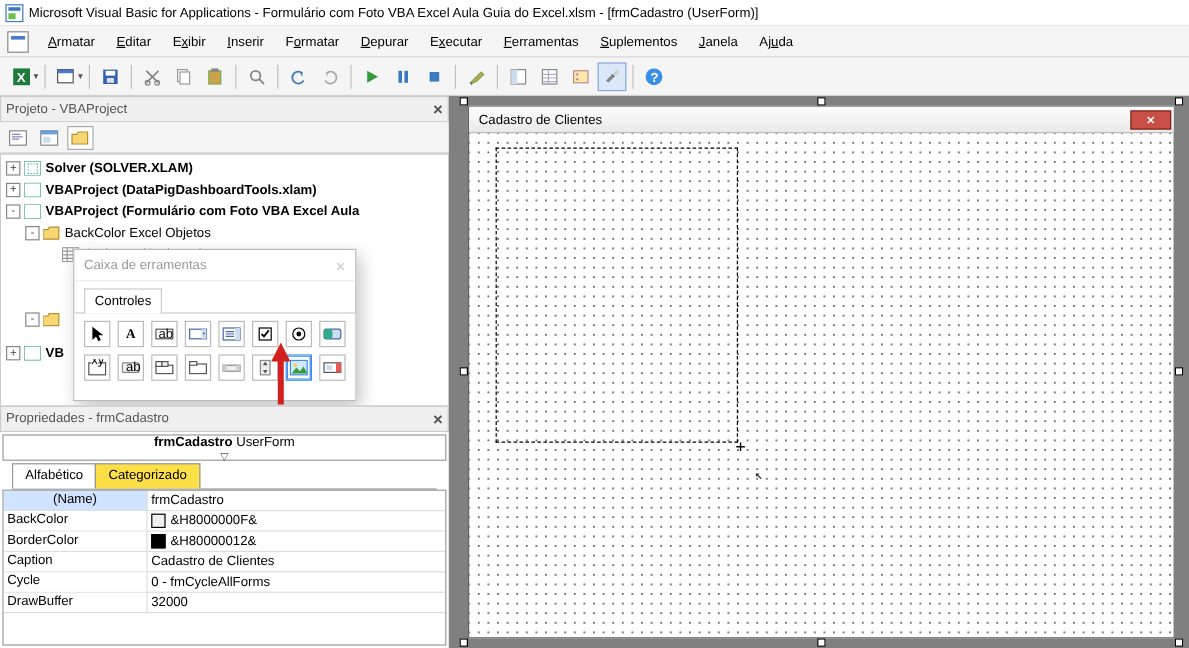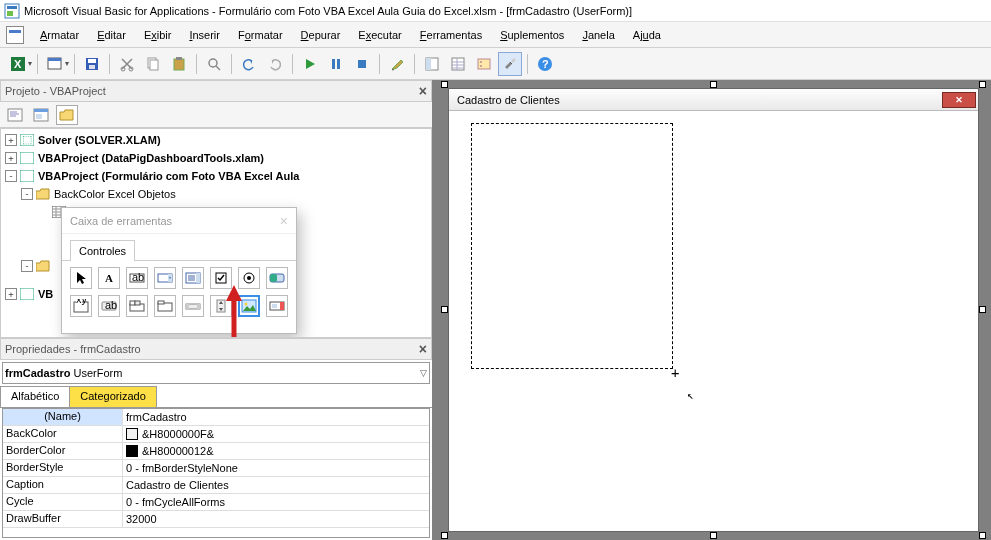--- a/index.html
+++ b/index.html
@@ -18,21 +18,21 @@
 
 
 .toolbar { height: 32px; background: #f5f5f5; border-bottom: 1px solid #d0d0d0; display: flex; align-items: center; padding: 0 6px; gap: 2px; }
 .tb-btn { width: 24px; height: 24px; border: 1px solid transparent; display: flex; align-items: center; justify-content: center; cursor: default; }
 .tb-sep { width: 1px; height: 20px; background: #c0c0c0; margin: 0 3px; }
 .tb-drop { display:flex; align-items:center;}
 .tb-drop .caret { font-size:8px; color:#555; margin-left:-2px; }
 
 
 .main { display: flex; height: calc(540px - 22px - 26px - 32px); }
-.left-col { width: 432px; display: flex; flex-direction: column; border-right: 0px solid #999; }
+.left-col { width: 374px; display: flex; flex-direction: column; border-right: 0px solid #999; }
 .right-col { flex: 1; background: #808080; position: relative; overflow:hidden; }
 
 
 .panel-hdr { height: 22px; background: #f0f0f0; border: 1px solid #ccc; display: flex; align-items: center; justify-content: space-between; padding: 0 4px; color:#555;}
 .panel-hdr .close-x { font-weight: bold; font-size: 14px; cursor: default; font-family: Arial; }
 
 
 .mini-tb { height: 26px; background: #f5f5f5; border-bottom: 1px solid #ccc; display: flex; align-items: center; padding: 0 4px; gap: 4px; }
 .mini-btn { width: 22px; height: 20px; border: 1px solid transparent; display:flex;align-items:center;justify-content:center;}
 .mini-btn.active { border-color: #aaa; background:#fff; }
@@ -53,23 +53,23 @@
 .toolbox-body { padding: 6px 8px 10px 8px; border-top:1px solid #ccc; margin-top:-1px; background:#fff;}
 .tb-row { display: flex; gap: 6px; margin-bottom: 6px; }
 .tool { width: 22px; height: 22px; border: 1px solid #bbb; background: #fff; display:flex;align-items:center;justify-content:center; cursor:default; font-size:11px;}
 .tool.hl { border-color: #3a8ee6; box-shadow: 0 0 0 1px #3a8ee6 inset; }
 
 
 .arrow { position:absolute; left:223px; top:156px; width:20px; height:52px; z-index:60; pointer-events:none;}
 
 
 .props { flex: 1; display: flex; flex-direction: column; border-top: 0; }
-.prop-combo { height: 22px; border:1px solid #999; margin:2px; display:flex; align-items:center; justify-content:space-between; padding:0 2px; background:#fff;}
+.prop-combo { height: 22px; border:1px solid #999; margin:2px; display:flex; align-items:center; justify-content:space-between; padding:0 21px; background:#fff;flex-direction:column;}
 .prop-combo .caret { font-size:9px; color:#555;}
-.prop-tabs { height: 22px; display:flex; border-bottom:1px solid #999; margin:0 0;}
+.prop-tabs { height: 22px; display:flex; border-bottom:1px solid #999; margin:0 10px;}
 .prop-tab { padding: 3px 10px; border:1px solid #999; border-bottom:none; background:#fde047; margin-right:-1px;}
 .prop-tab.active { background:#fff; }
 .prop-grid { flex:1; overflow:auto; border:1px solid #999; margin:0 2px 2px 2px;}
 .prop-row { display:flex; height:17px; border-bottom:1px solid #ddd; }
 .prop-name { width: 120px; padding:1px 3px; border-right:1px solid #ddd; background:#fff;}
 .prop-val { flex:1; padding:1px 3px; display:flex; align-items:center; gap:4px;}
 .color-sw { width:12px; height:12px; border:1px solid #000; display:inline-block;}
 .prop-row.sel .prop-name { background:#d0e4ff;text-align:center; }
 
 
@@ -490,24 +490,20 @@
             </div>
           </div>
         <div class="prop-row">
             <div class="prop-name">BorderColor</div>
             <div class="prop-val">
               <span class="color-sw" style="background:#000"></span>
               <span>&amp;H80000012&amp;</span>
             </div>
           </div>
         <div class="prop-row">
-            <div class="prop-name">BorderStyle</div>
-            <div class="prop-val">0 - fmBorderStyleNone</div>
-          </div>
-        <div class="prop-row">
             <div class="prop-name">Caption</div>
             <div class="prop-val">Cadastro de Clientes</div>
           </div>
         <div class="prop-row">
             <div class="prop-name">Cycle</div>
             <div class="prop-val">0 - fmCycleAllForms</div>
           </div>
         <div class="prop-row">
             <div class="prop-name">DrawBuffer</div>
             <div class="prop-val">32000</div>

